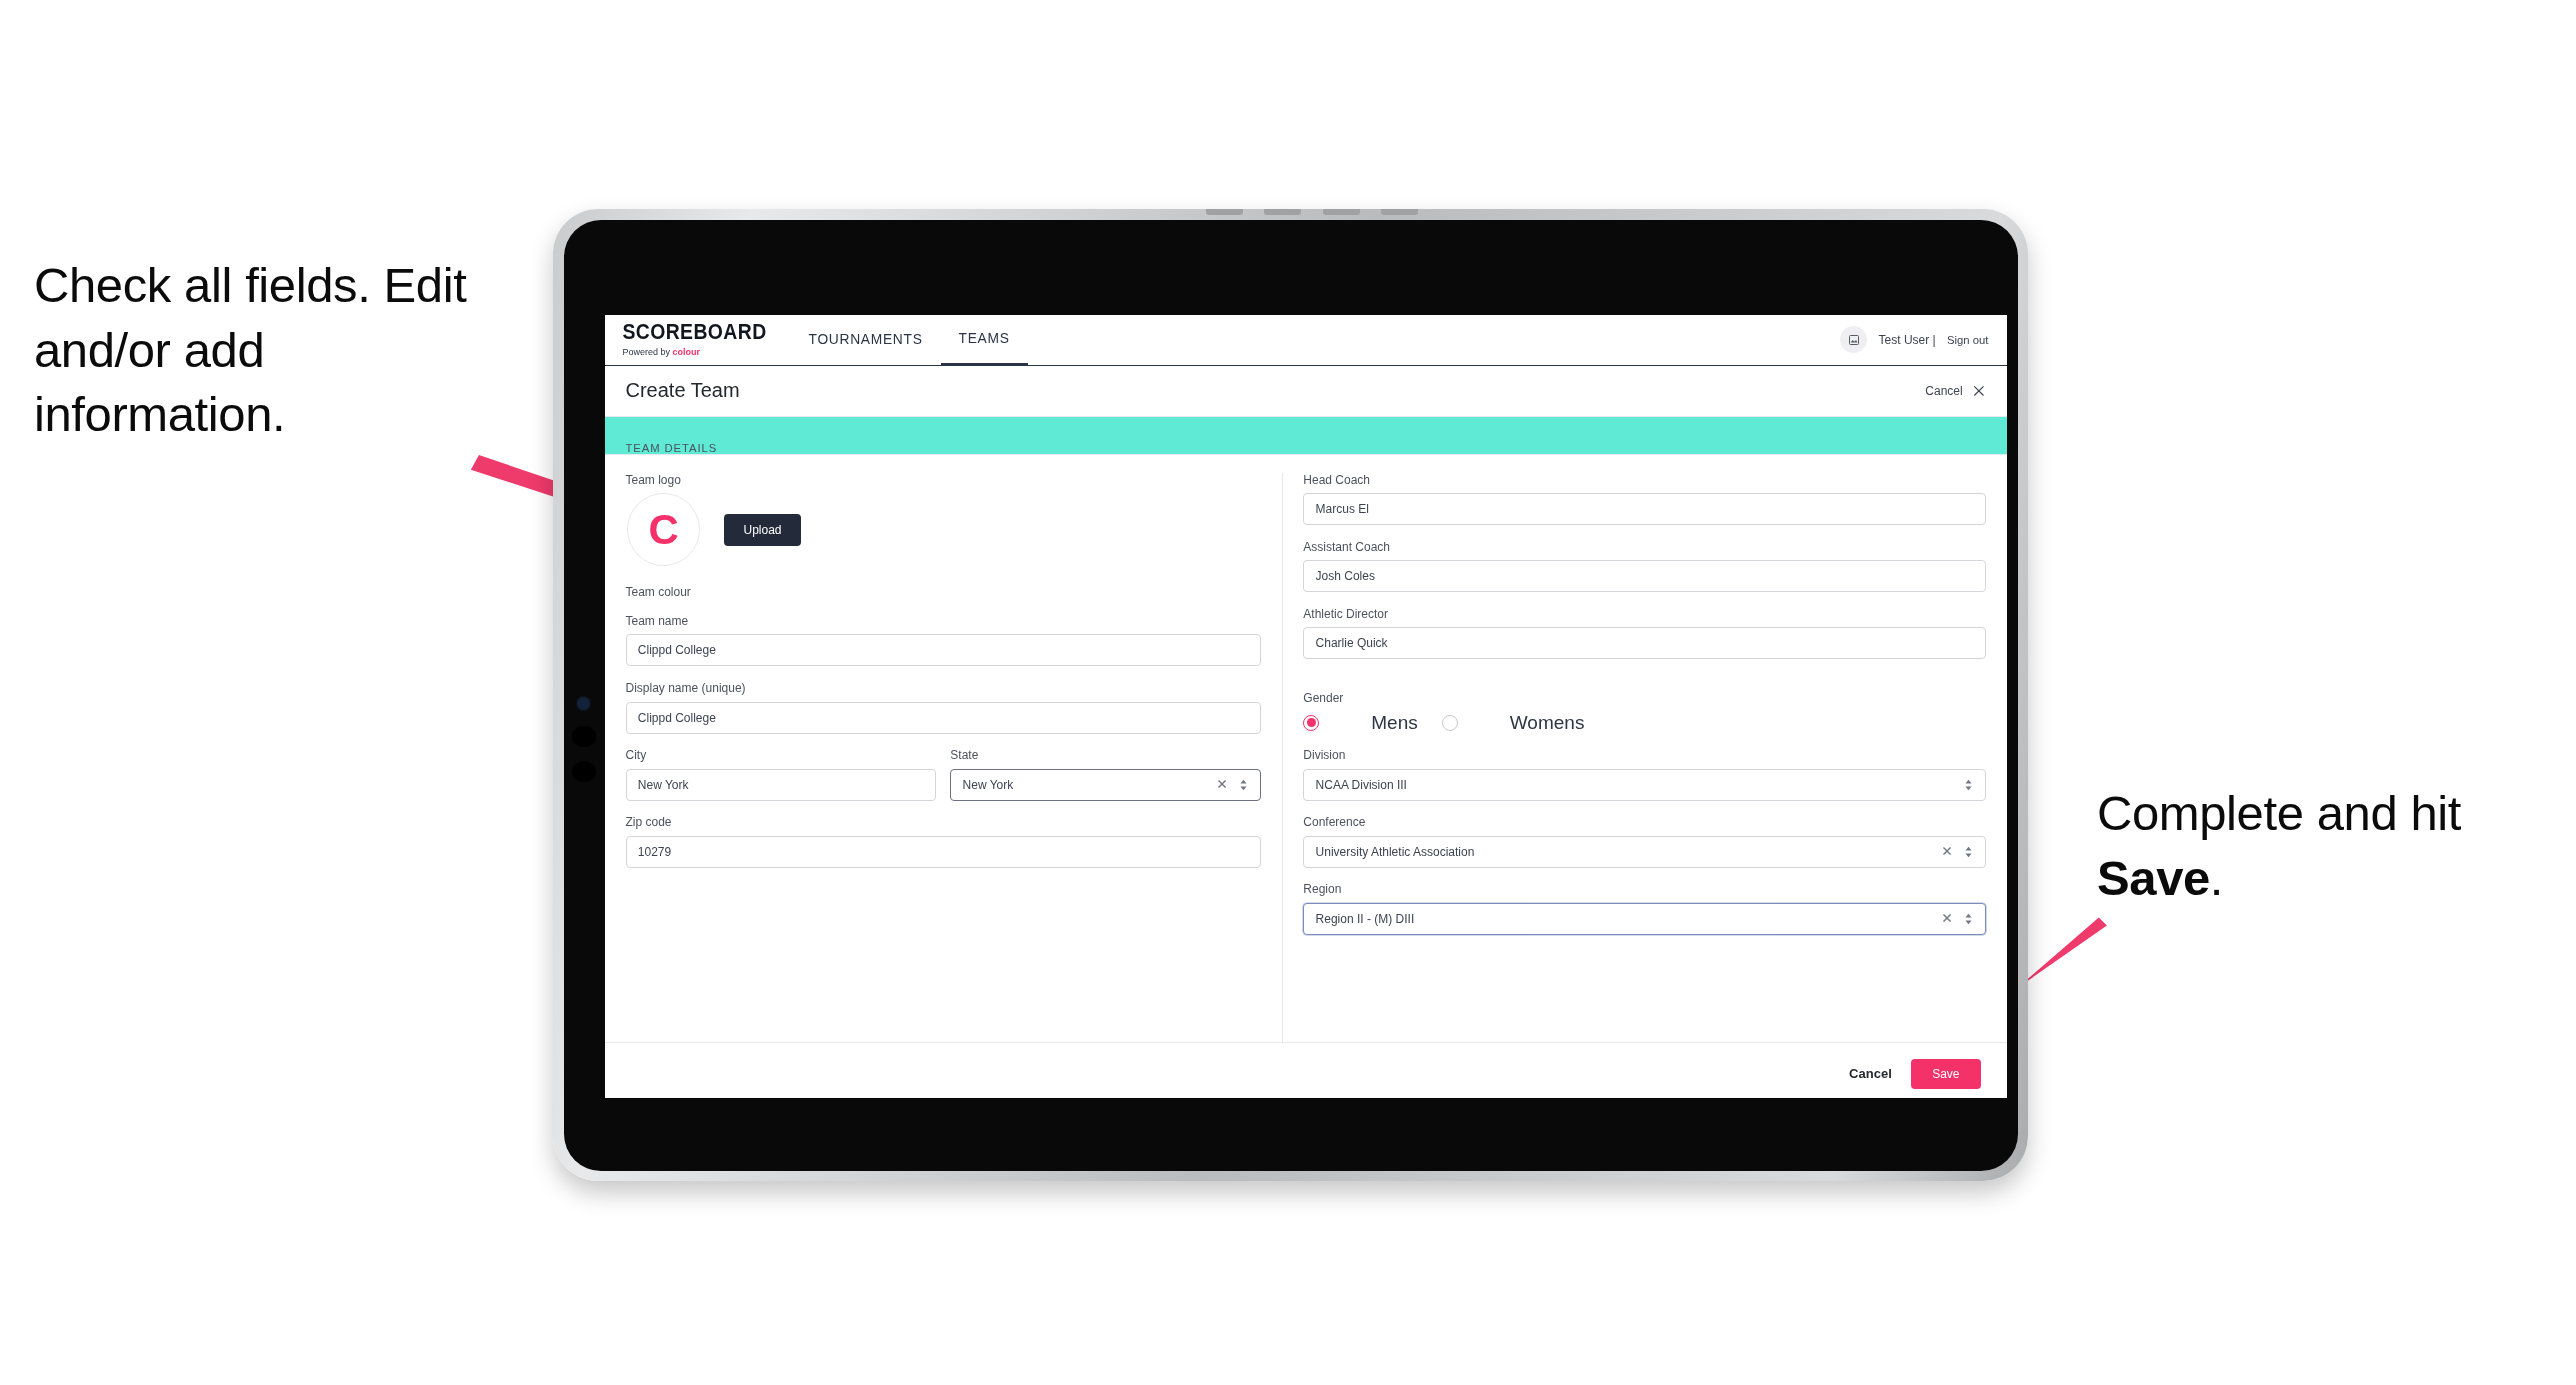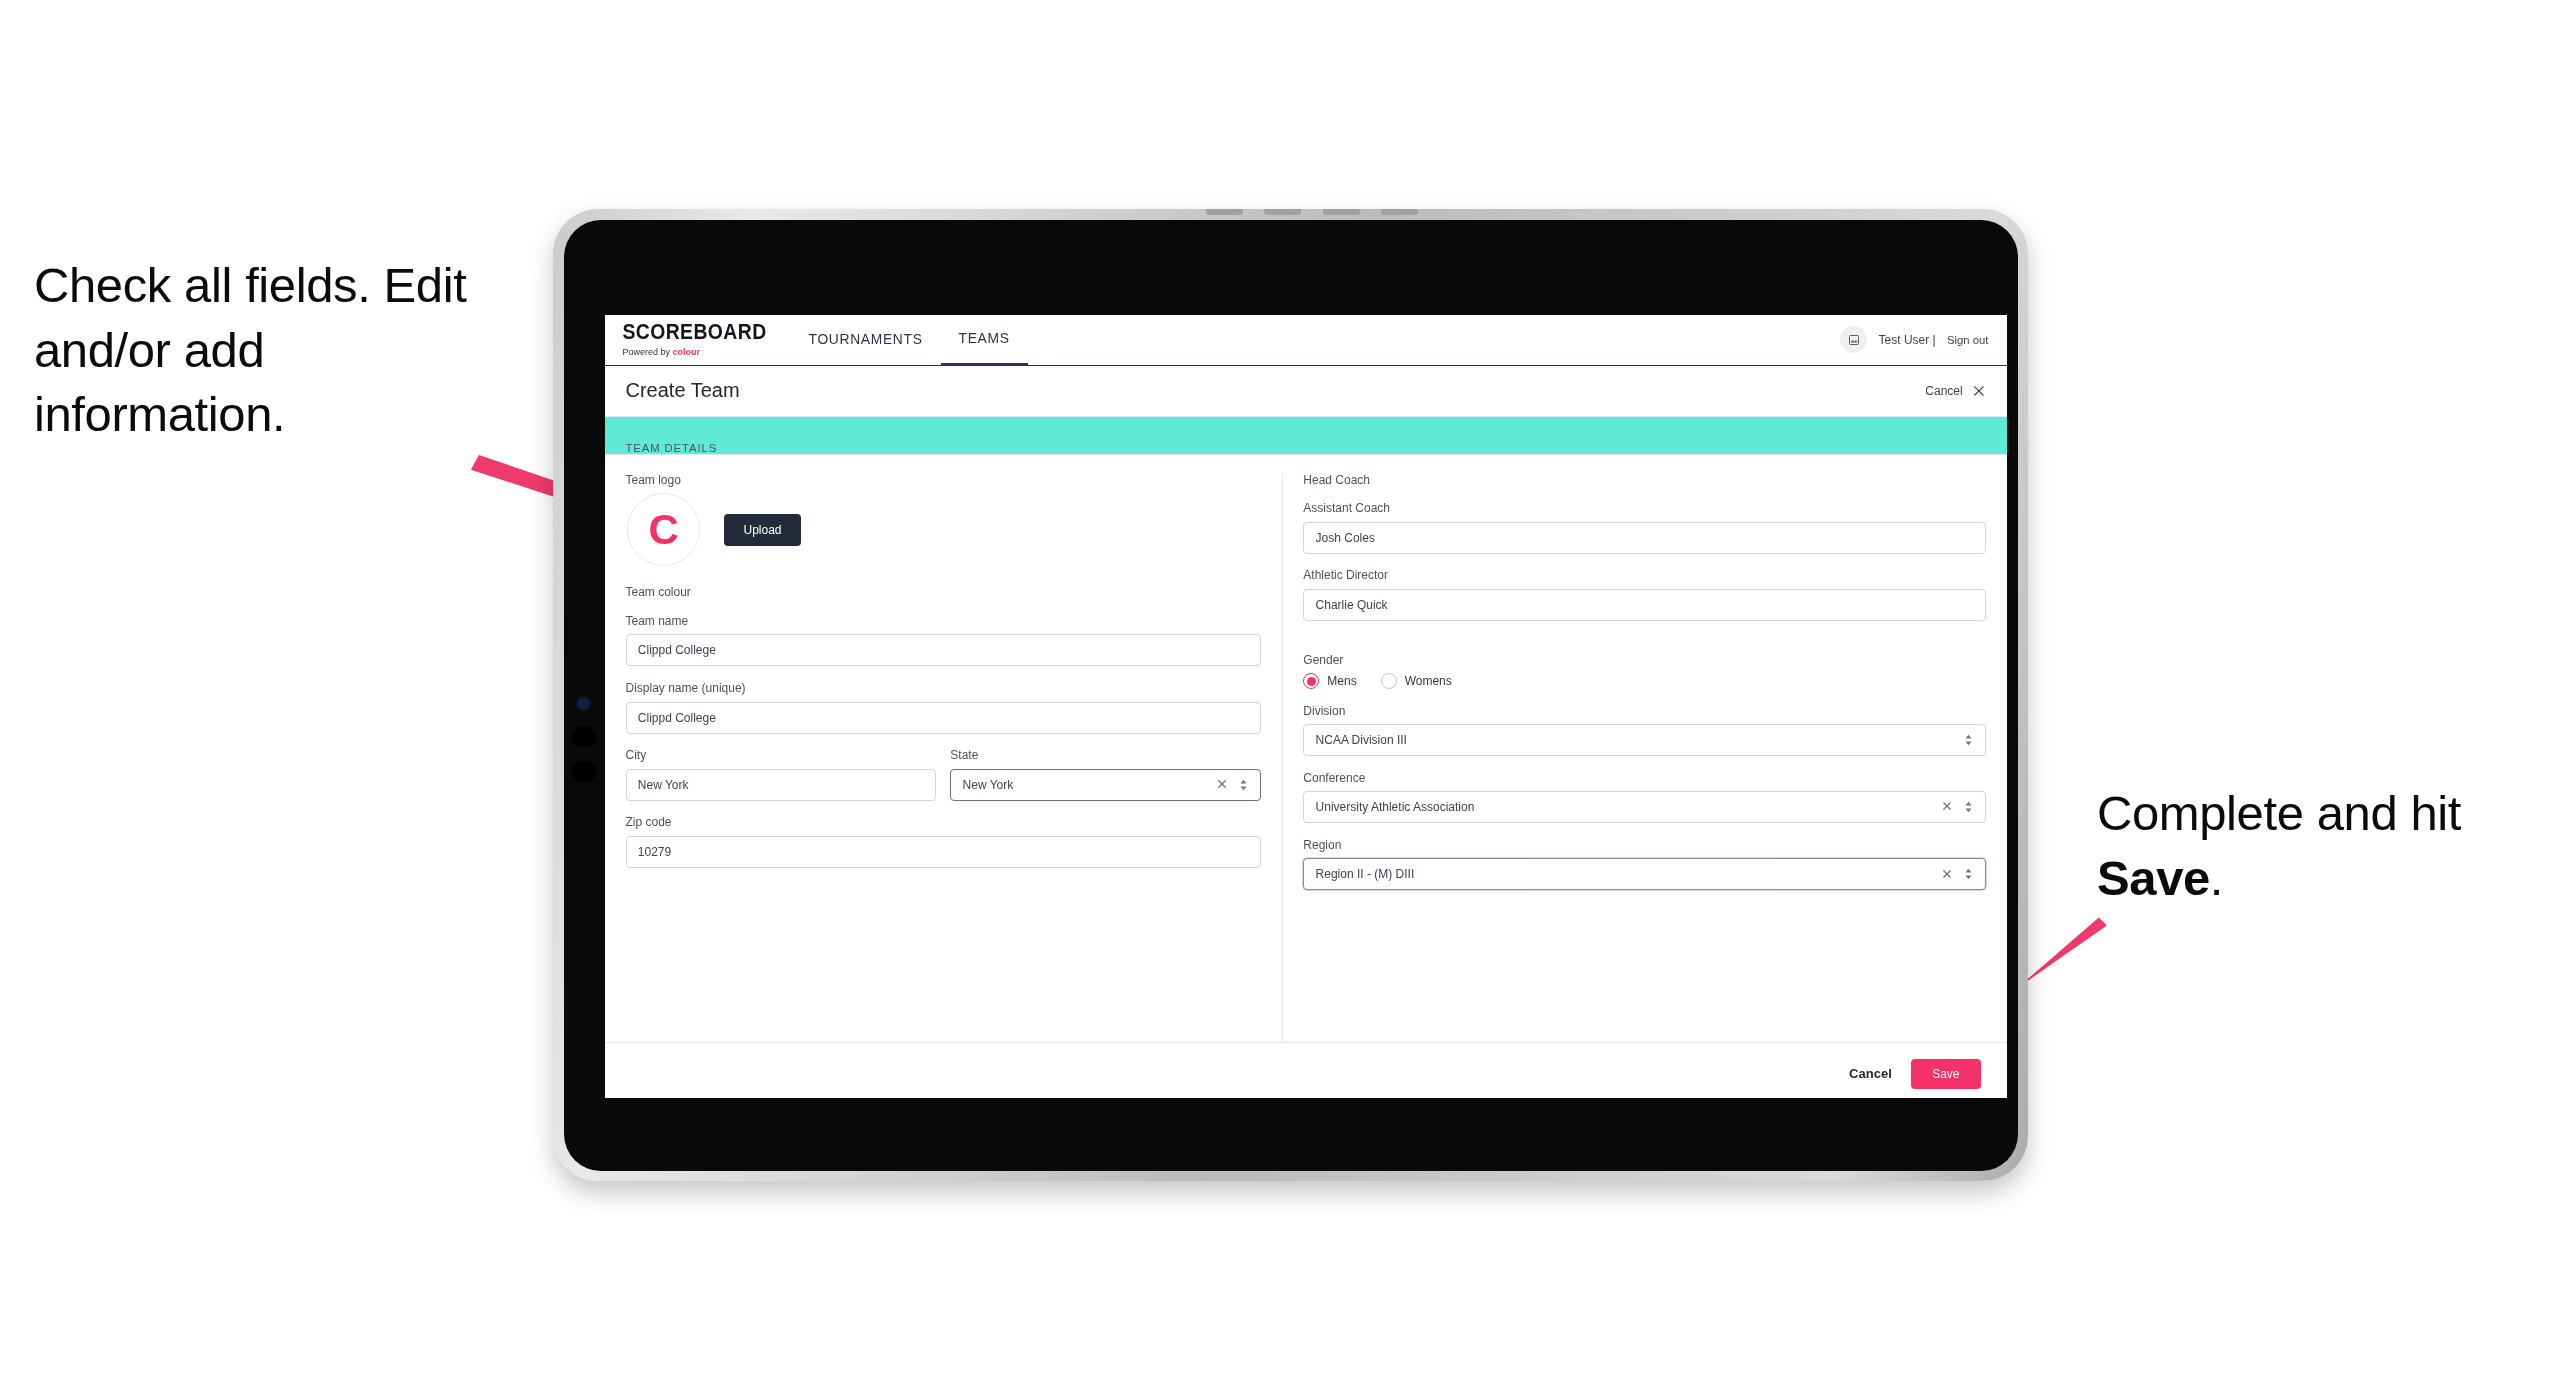--- a/index.html
+++ b/index.html
@@ -94,21 +94,21 @@
 
   .two-col{display:flex;gap:14.6px;}
   .two-col > div{flex:1;}
 
   
   #gender-row{display:flex;align-items:center;gap:24px;margin-top:3.2px;}
   .radio{display:flex;align-items:center;gap:8px;cursor:pointer;}
   .radio .dot{width:16px;height:16px;border-radius:50%;border:1.6px solid #c6c9ce;box-sizing:border-box;display:flex;align-items:center;justify-content:center;}
   .radio.on .dot{border-color:#f43168;}
   .radio.on .dot::after{content:"";width:9px;height:9px;border-radius:50%;background:#f43168;}
-  .radio span.lbl{font-size:12px;color:#2f3642;}
+  .radio span.lbl{font-size:19px;color:#2f3642;margin-left:44px;}
 
   
   #form-footer{height:62px;border-top:0.8px solid #e7e8ea;display:flex;align-items:center;justify-content:flex-end;gap:19.4px;padding-right:26px;background:#fff;}
   #footer-cancel{font-size:13px;font-weight:700;color:#23282f;cursor:pointer;}
   #save-btn{background:#f43168;color:#fff;font-size:12px;padding:8px 21px;border-radius:4px;cursor:pointer;}
 </style>
 </head>
 <body>
 
 <div class="annot" id="annot-left">Check all fields. Edit and/or add information.</div>
@@ -237,20 +237,23 @@
             </div>
           </div>
         </div>
 
         <div id="col-divider"></div>
 
         <div id="col-right">
 
           <div class="field">
             <div class="flabel">Head Coach</div>
+            <div class="finput">
+              <span class="val">Marcus El</span>
+            </div>
           </div>
 
           <div class="field">
             <div class="flabel">Assistant Coach</div>
             <div class="finput">
               <span class="val">Josh Coles</span>
             </div>
           </div>
 
           <div class="field" style="margin-bottom:32px;">

